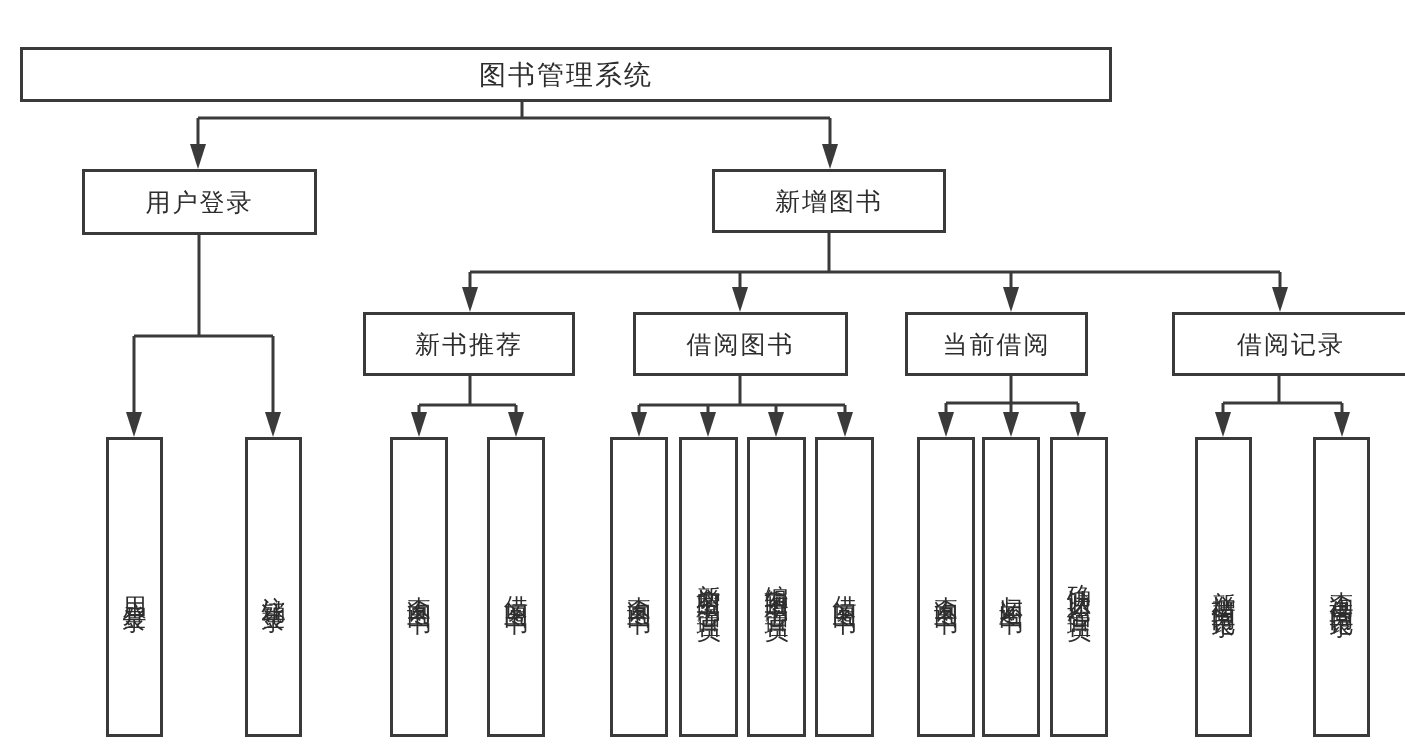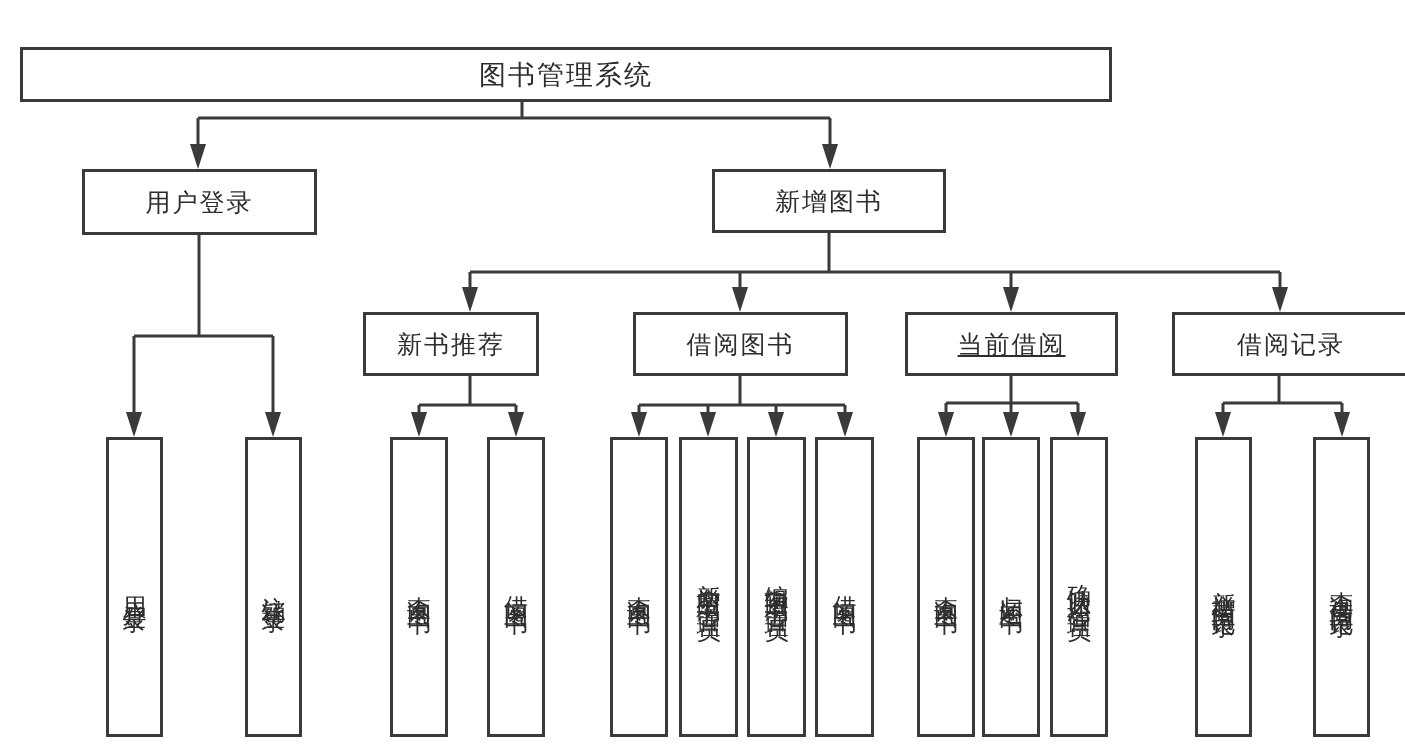--- a/index.html
+++ b/index.html
@@ -77,27 +77,27 @@
     <span class="lbl">图书管理系统</span>
   </div>
 
   <div class="node h" style="left:82px;top:169px;width:235px;height:66px;">
     <span class="lbl">用户登录</span>
   </div>
   <div class="node h" style="left:712px;top:169px;width:234px;height:64px;">
     <span class="lbl">新增图书</span>
   </div>
 
-  <div class="node h" style="left:363px;top:312px;width:176px;height:64px;">
+  <div class="node h" style="left:363px;top:312px;width:212px;height:64px;">
     <span class="lbl">新书推荐</span>
   </div>
   <div class="node h" style="left:633px;top:312px;width:215px;height:64px;">
     <span class="lbl">借阅图书</span>
   </div>
-  <div class="node h" style="left:905px;top:312px;width:213px;height:64px;text-decoration:underline;">
+  <div class="node h" style="left:905px;top:312px;width:183px;height:64px;">
     <span class="lbl">当前借阅</span>
   </div>
   <div class="node h" style="left:1172px;top:312px;width:238px;height:64px;">
     <span class="lbl">借阅记录</span>
   </div>
 
   <div class="node v" style="left:106px;top:437px;width:57px;height:300px;">
     <span class="lbl">用户登录</span>
   </div>
   <div class="node v" style="left:245px;top:437px;width:57px;height:300px;">

